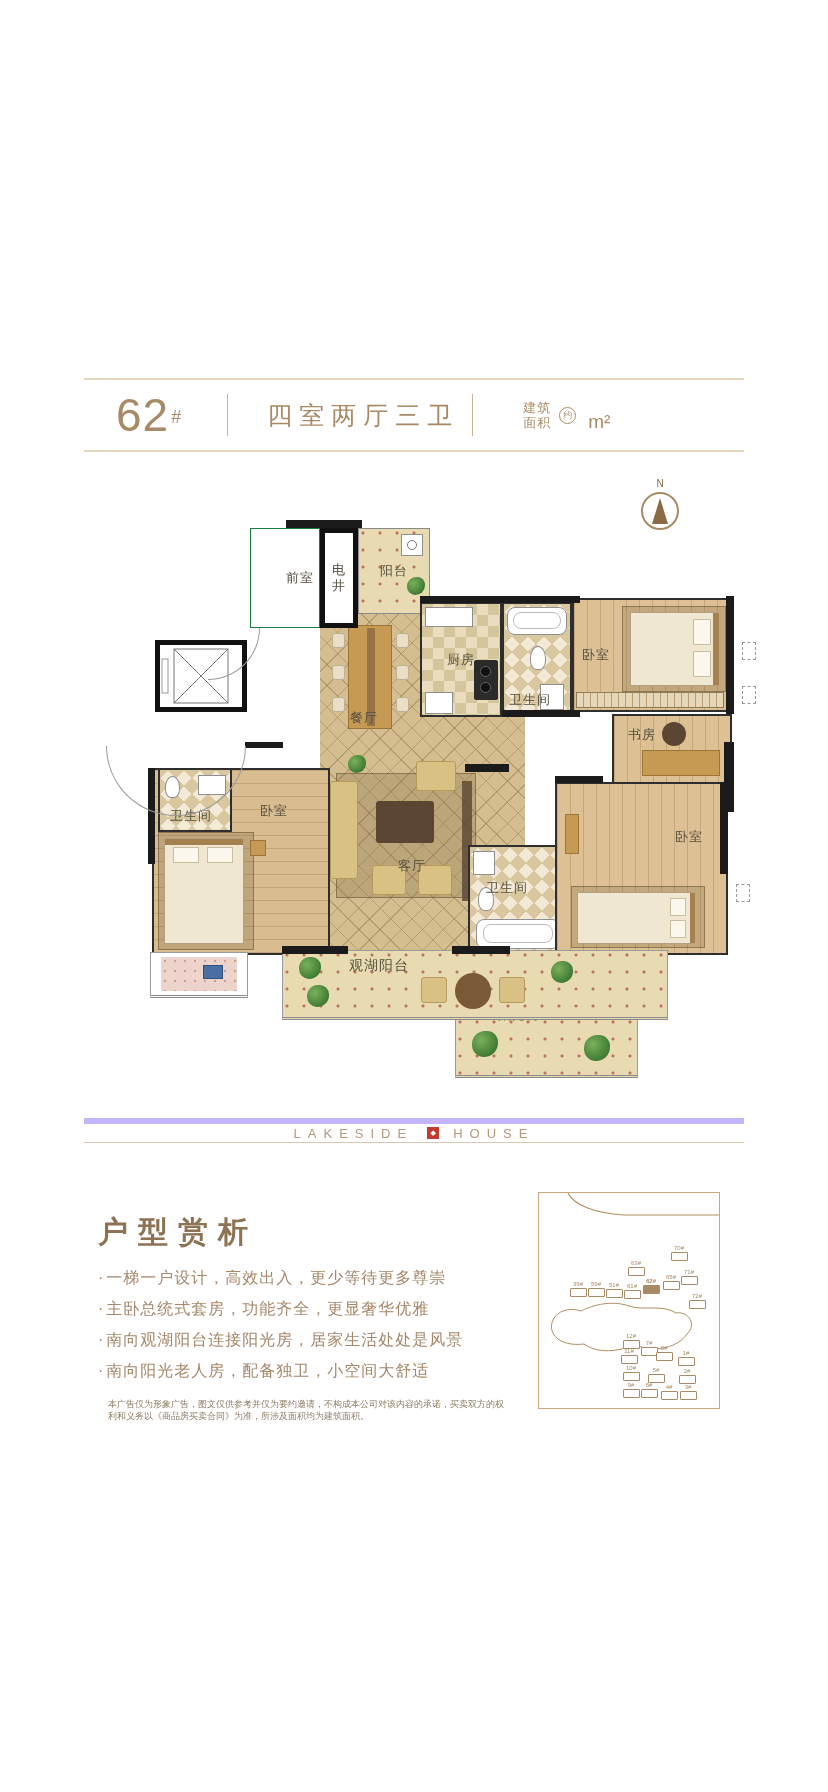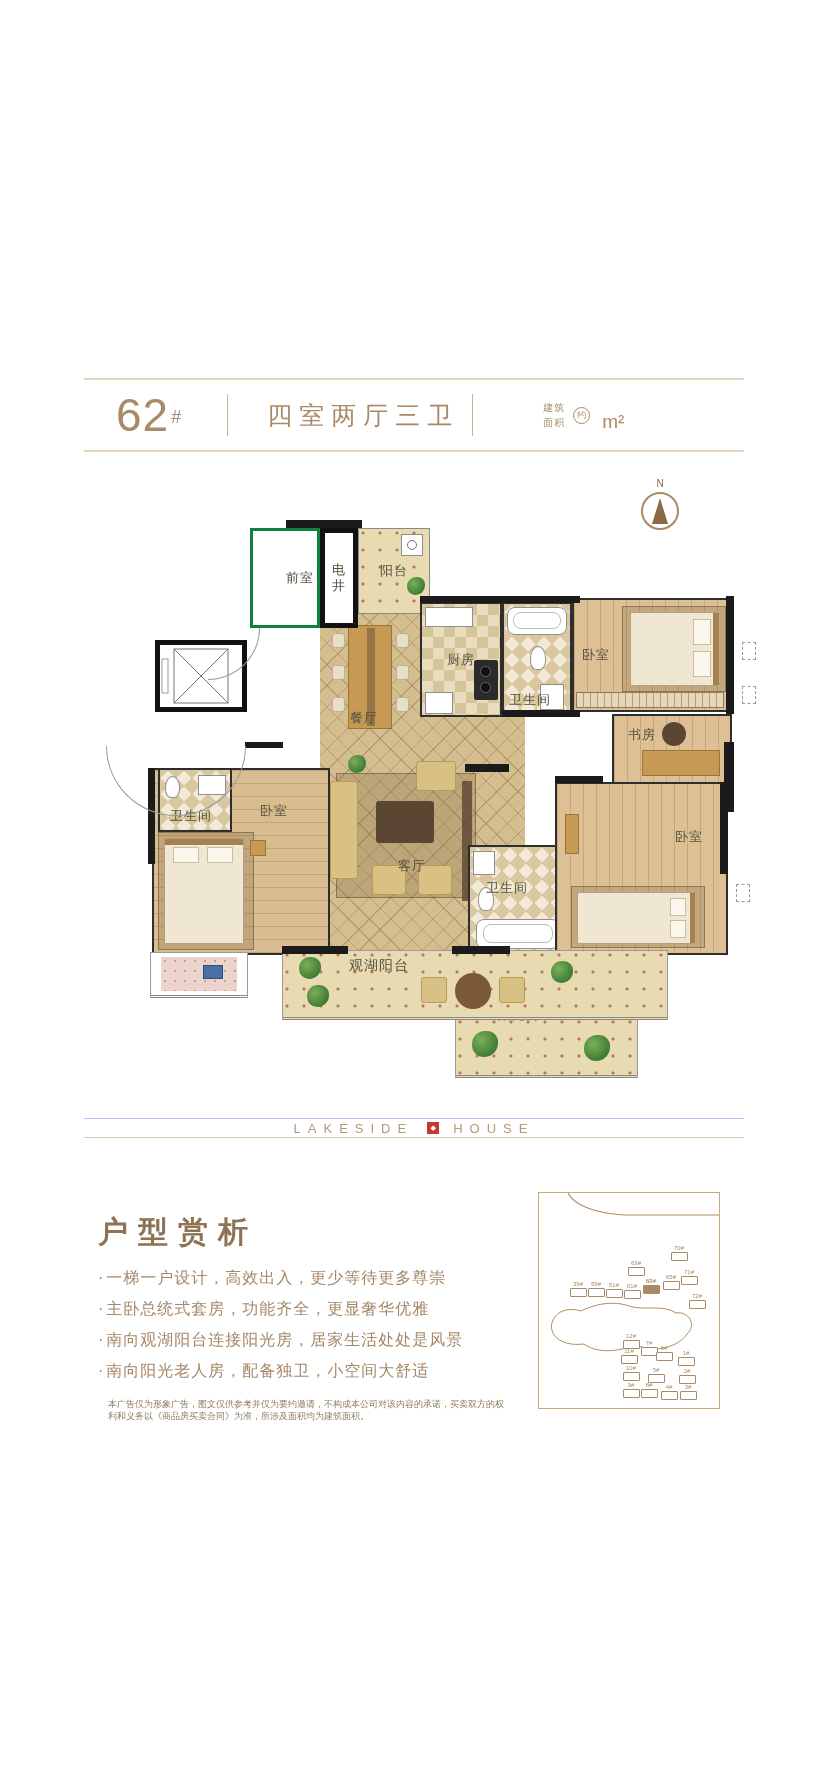--- a/index.html
+++ b/index.html
@@ -10,21 +10,21 @@
   .plan-header{position:absolute;left:84px;top:378px;width:660px;height:70px;
     border-top:2px solid #e3d4bd;border-bottom:2px solid #e3d4bd;
     display:flex;align-items:center;color:#a98a66;}
   .bno-wrap{display:flex;align-items:flex-start;margin-left:32px;}
   .bno{font-size:46px;line-height:60px;letter-spacing:1px;}
   .bno-hash{font-size:18px;margin-top:22px;margin-left:2px;}
   .hdr-div{width:1px;height:42px;background:#c8b193;}
   .hdr-div.d1{margin-left:46px;}
   .layout-type{font-size:25px;letter-spacing:7px;margin:0 0 0 26px;width:218px;text-align:center;}
   .area-wrap{display:flex;align-items:center;margin-left:50px;}
-  .area-label{font-size:10px;line-height:15px;letter-spacing:1px;margin-left:20px;}
+  .area-label{font-size:13px;line-height:15px;letter-spacing:1px;}
   .area-approx{width:15px;height:15px;border:1px solid #a98a66;border-radius:50%;
     font-size:9px;line-height:15px;text-align:center;margin:0 6px 0 8px;}
   .area-value{font-size:45px;line-height:52px;letter-spacing:1px;}
   .area-unit{font-size:19px;margin:14px 4px 0 6px;}
 
   
   .floor-plan{position:absolute;left:90px;top:450px;width:690px;height:640px;}
   .floor-plan *{position:absolute;box-sizing:border-box;}
   .room{border:2px solid #2e2e2e;display:flex;align-items:center;justify-content:center;}
   .room .lbl{position:static;font-size:13px;color:#55503f;letter-spacing:1px;white-space:nowrap;}
@@ -37,21 +37,21 @@
   .f-woodh{background-color:#d9bc90;
     background-image:repeating-linear-gradient(0deg,rgba(140,100,55,.28) 0 1px,transparent 1px 13px);}
   .f-tile{background-color:#f2ead6;
     background-image:linear-gradient(45deg,#d9c89f 25%,transparent 25.5%,transparent 74.5%,#d9c89f 75%),
                      linear-gradient(-45deg,#d9c89f 25%,transparent 25.5%,transparent 74.5%,#d9c89f 75%);
     background-size:16px 16px;}
   .f-checker{background:repeating-conic-gradient(#e9ddbd 0% 25%,#d5c59b 0% 50%) 0 0/22px 22px;}
   .f-dot{background-color:#e8dbb2;
     background-image:radial-gradient(circle at 4px 4px,#bb7460 1.3px,transparent 1.8px);
     background-size:17px 17px;}
-  .white-room{background:#ffffff;border:3px solid #15803d;padding-left:30px;}
+  .white-room{background:#ffffff;border:1px solid #15803d;padding-left:30px;}
   .wall{background:#1b1b1b;}
   .arc{border:1px solid #9a9a9a;background:transparent;}
   .arc.q1{border-top:none;border-right:none;border-bottom-left-radius:100%;}
   .arc.q2{border-top:none;border-left:none;border-bottom-right-radius:100%;}
   .ac-box{border:1px dashed #999;background:#fff;}
 
   
   .bed{background:#efe7d2;border:1px solid #b3a080;}
   .pillow{background:#fbf7ec;border:1px solid #c9bda0;}
   .headboard{background:#a5814f;}
@@ -69,21 +69,21 @@
 
   
   .compass{left:548px;top:28px;width:44px;height:60px;}
   .compass .n{left:0;top:0;width:44px;text-align:center;font-size:10px;color:#8a6b46;}
   .compass .ring{left:3px;top:14px;width:38px;height:38px;border:2px solid #a98a66;border-radius:50%;}
   .compass .needle{left:14px;top:20px;width:0;height:0;border-left:8px solid transparent;
     border-right:8px solid transparent;border-bottom:26px solid #8a6b46;}
 
   
   .brand-divider{position:absolute;left:84px;top:1118px;width:660px;height:18px;
-    border-top:1px solid #c4b5fd;border-bottom:1px solid #d9c8ae;
+    border-top:6px solid #c4b5fd;border-bottom:1px solid #d9c8ae;
     display:flex;align-items:center;justify-content:center;gap:14px;
     color:#b49879;font-size:13px;letter-spacing:7px;}
   .brand-mark{width:12px;height:12px;background:#c23b32;color:#fff;font-size:7px;
     line-height:12px;text-align:center;letter-spacing:0;flex:0 0 auto;}
 
   
   .analysis{position:absolute;left:98px;top:1212px;width:440px;}
   .analysis-title{font-family:"DejaVu Serif","Liberation Serif",serif;font-weight:bold;
     font-size:30px;letter-spacing:10px;color:#8d7354;}
   .bullets{margin-top:16px;}

